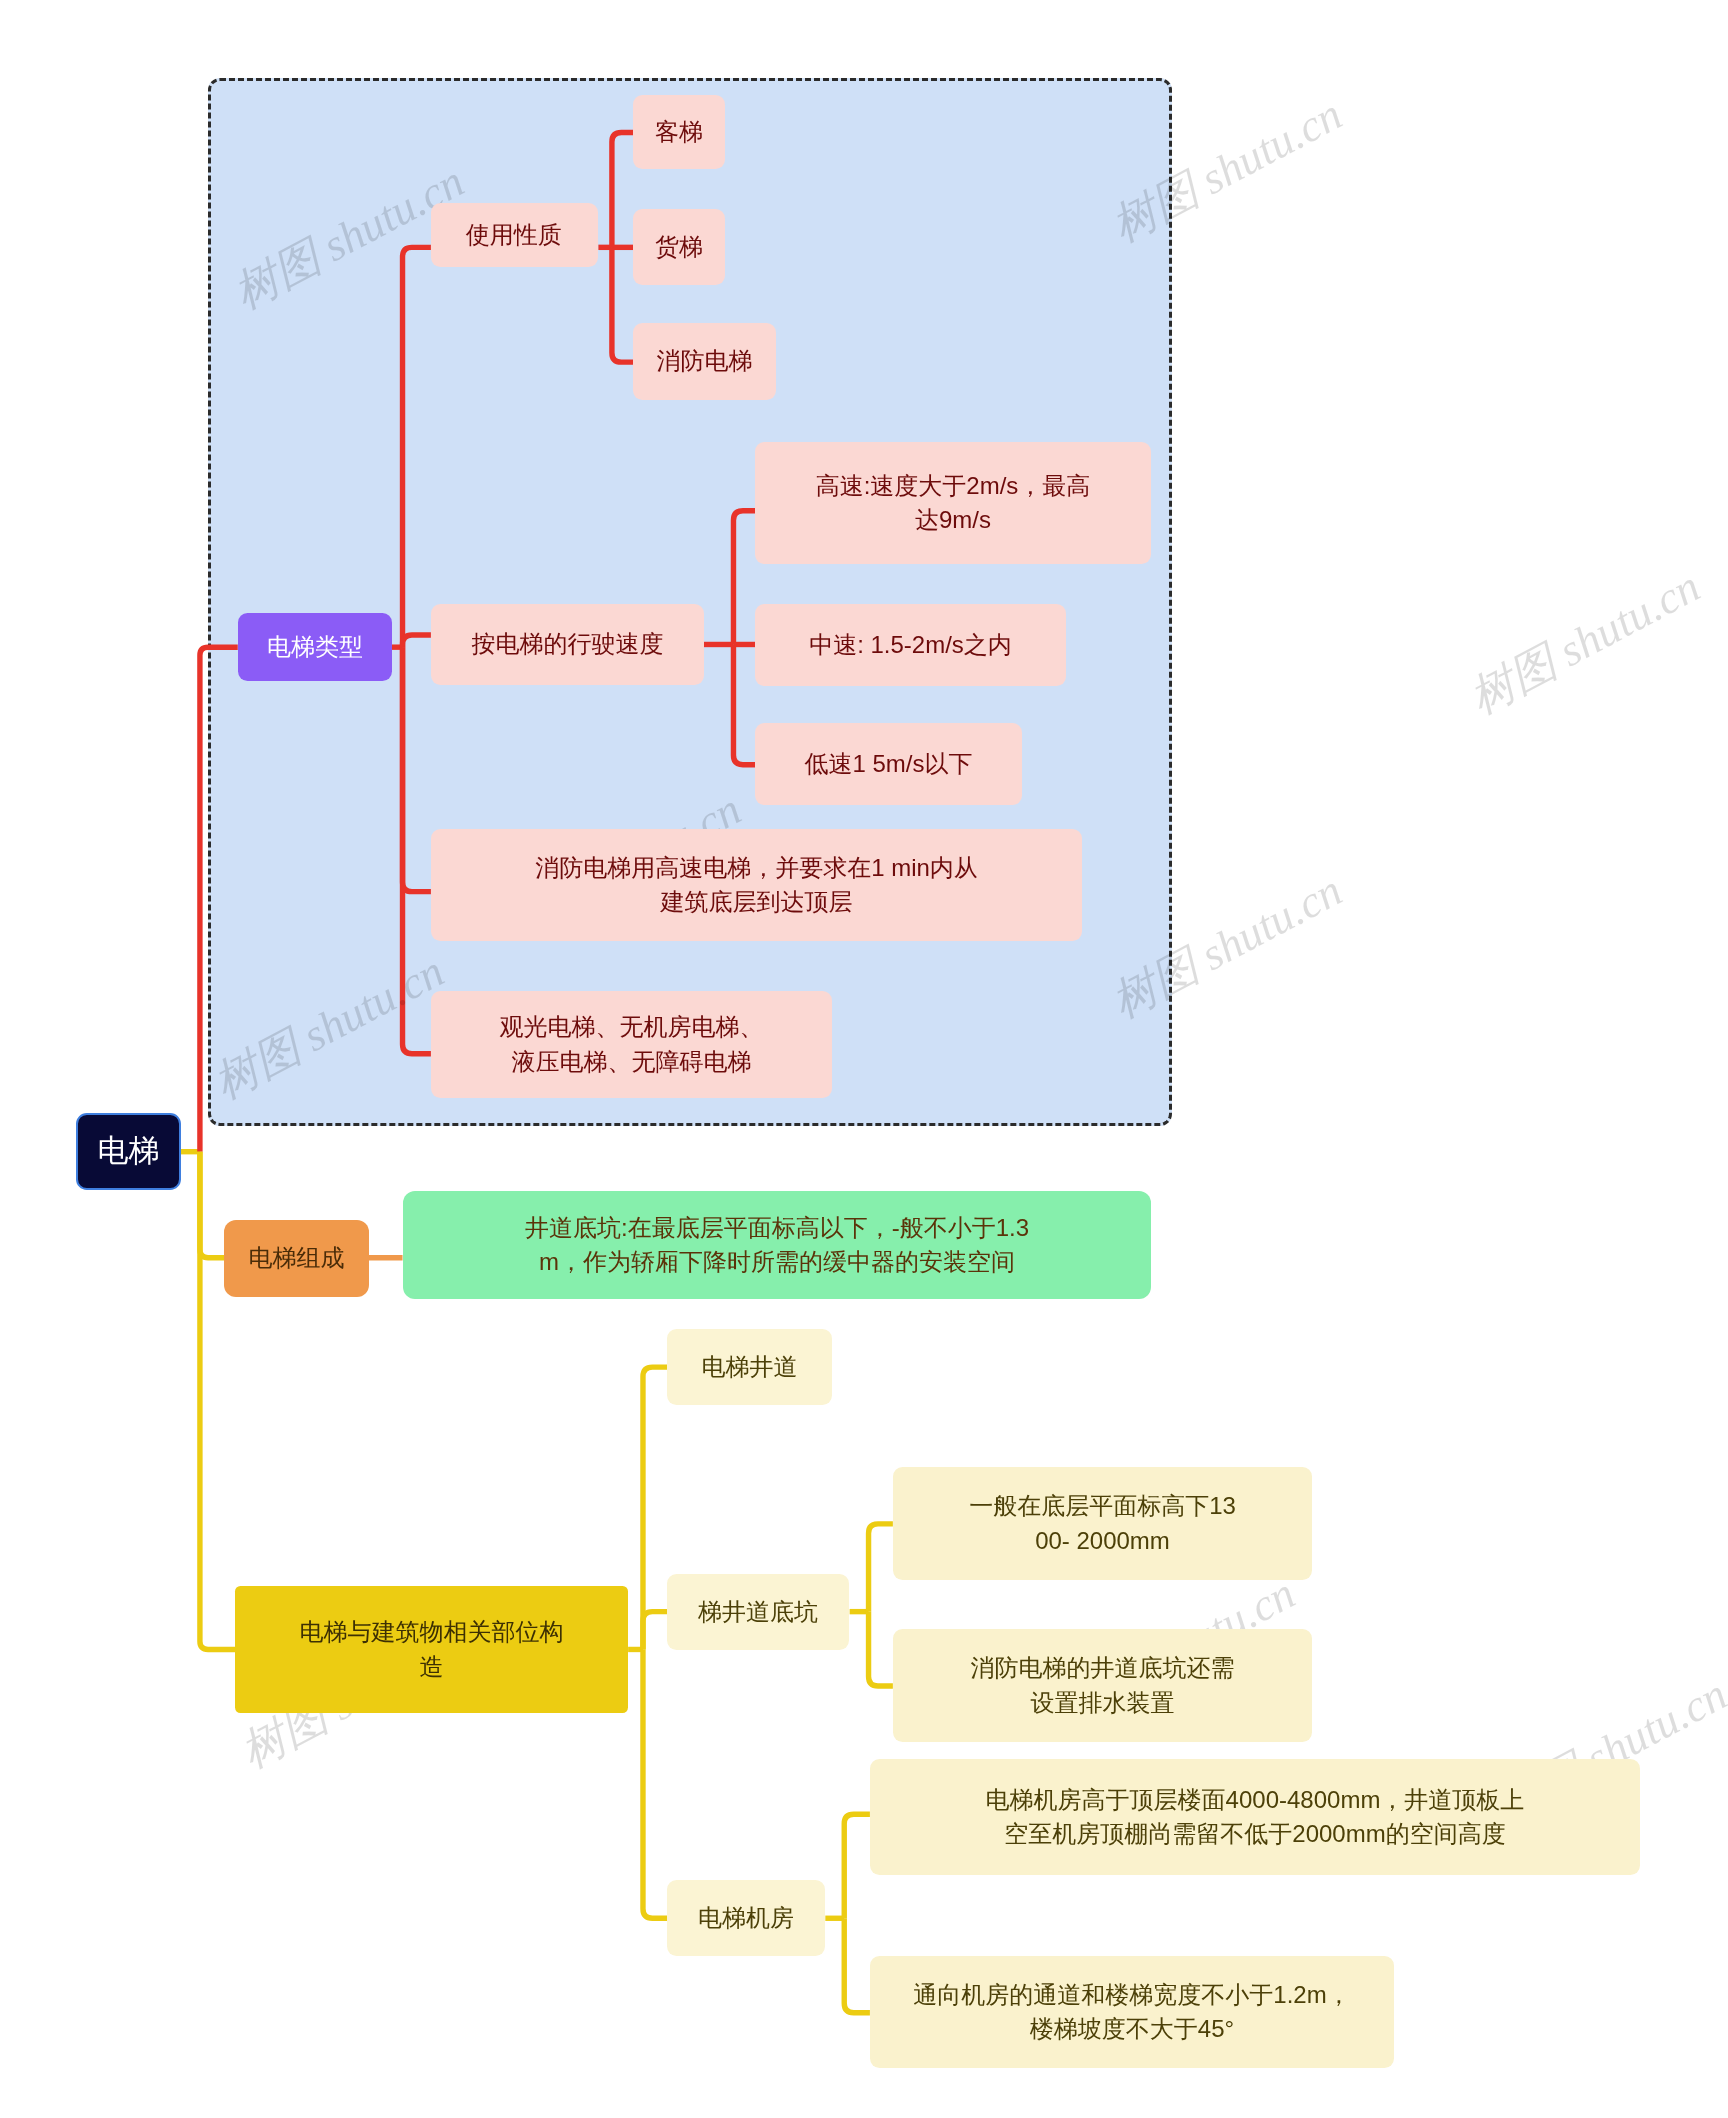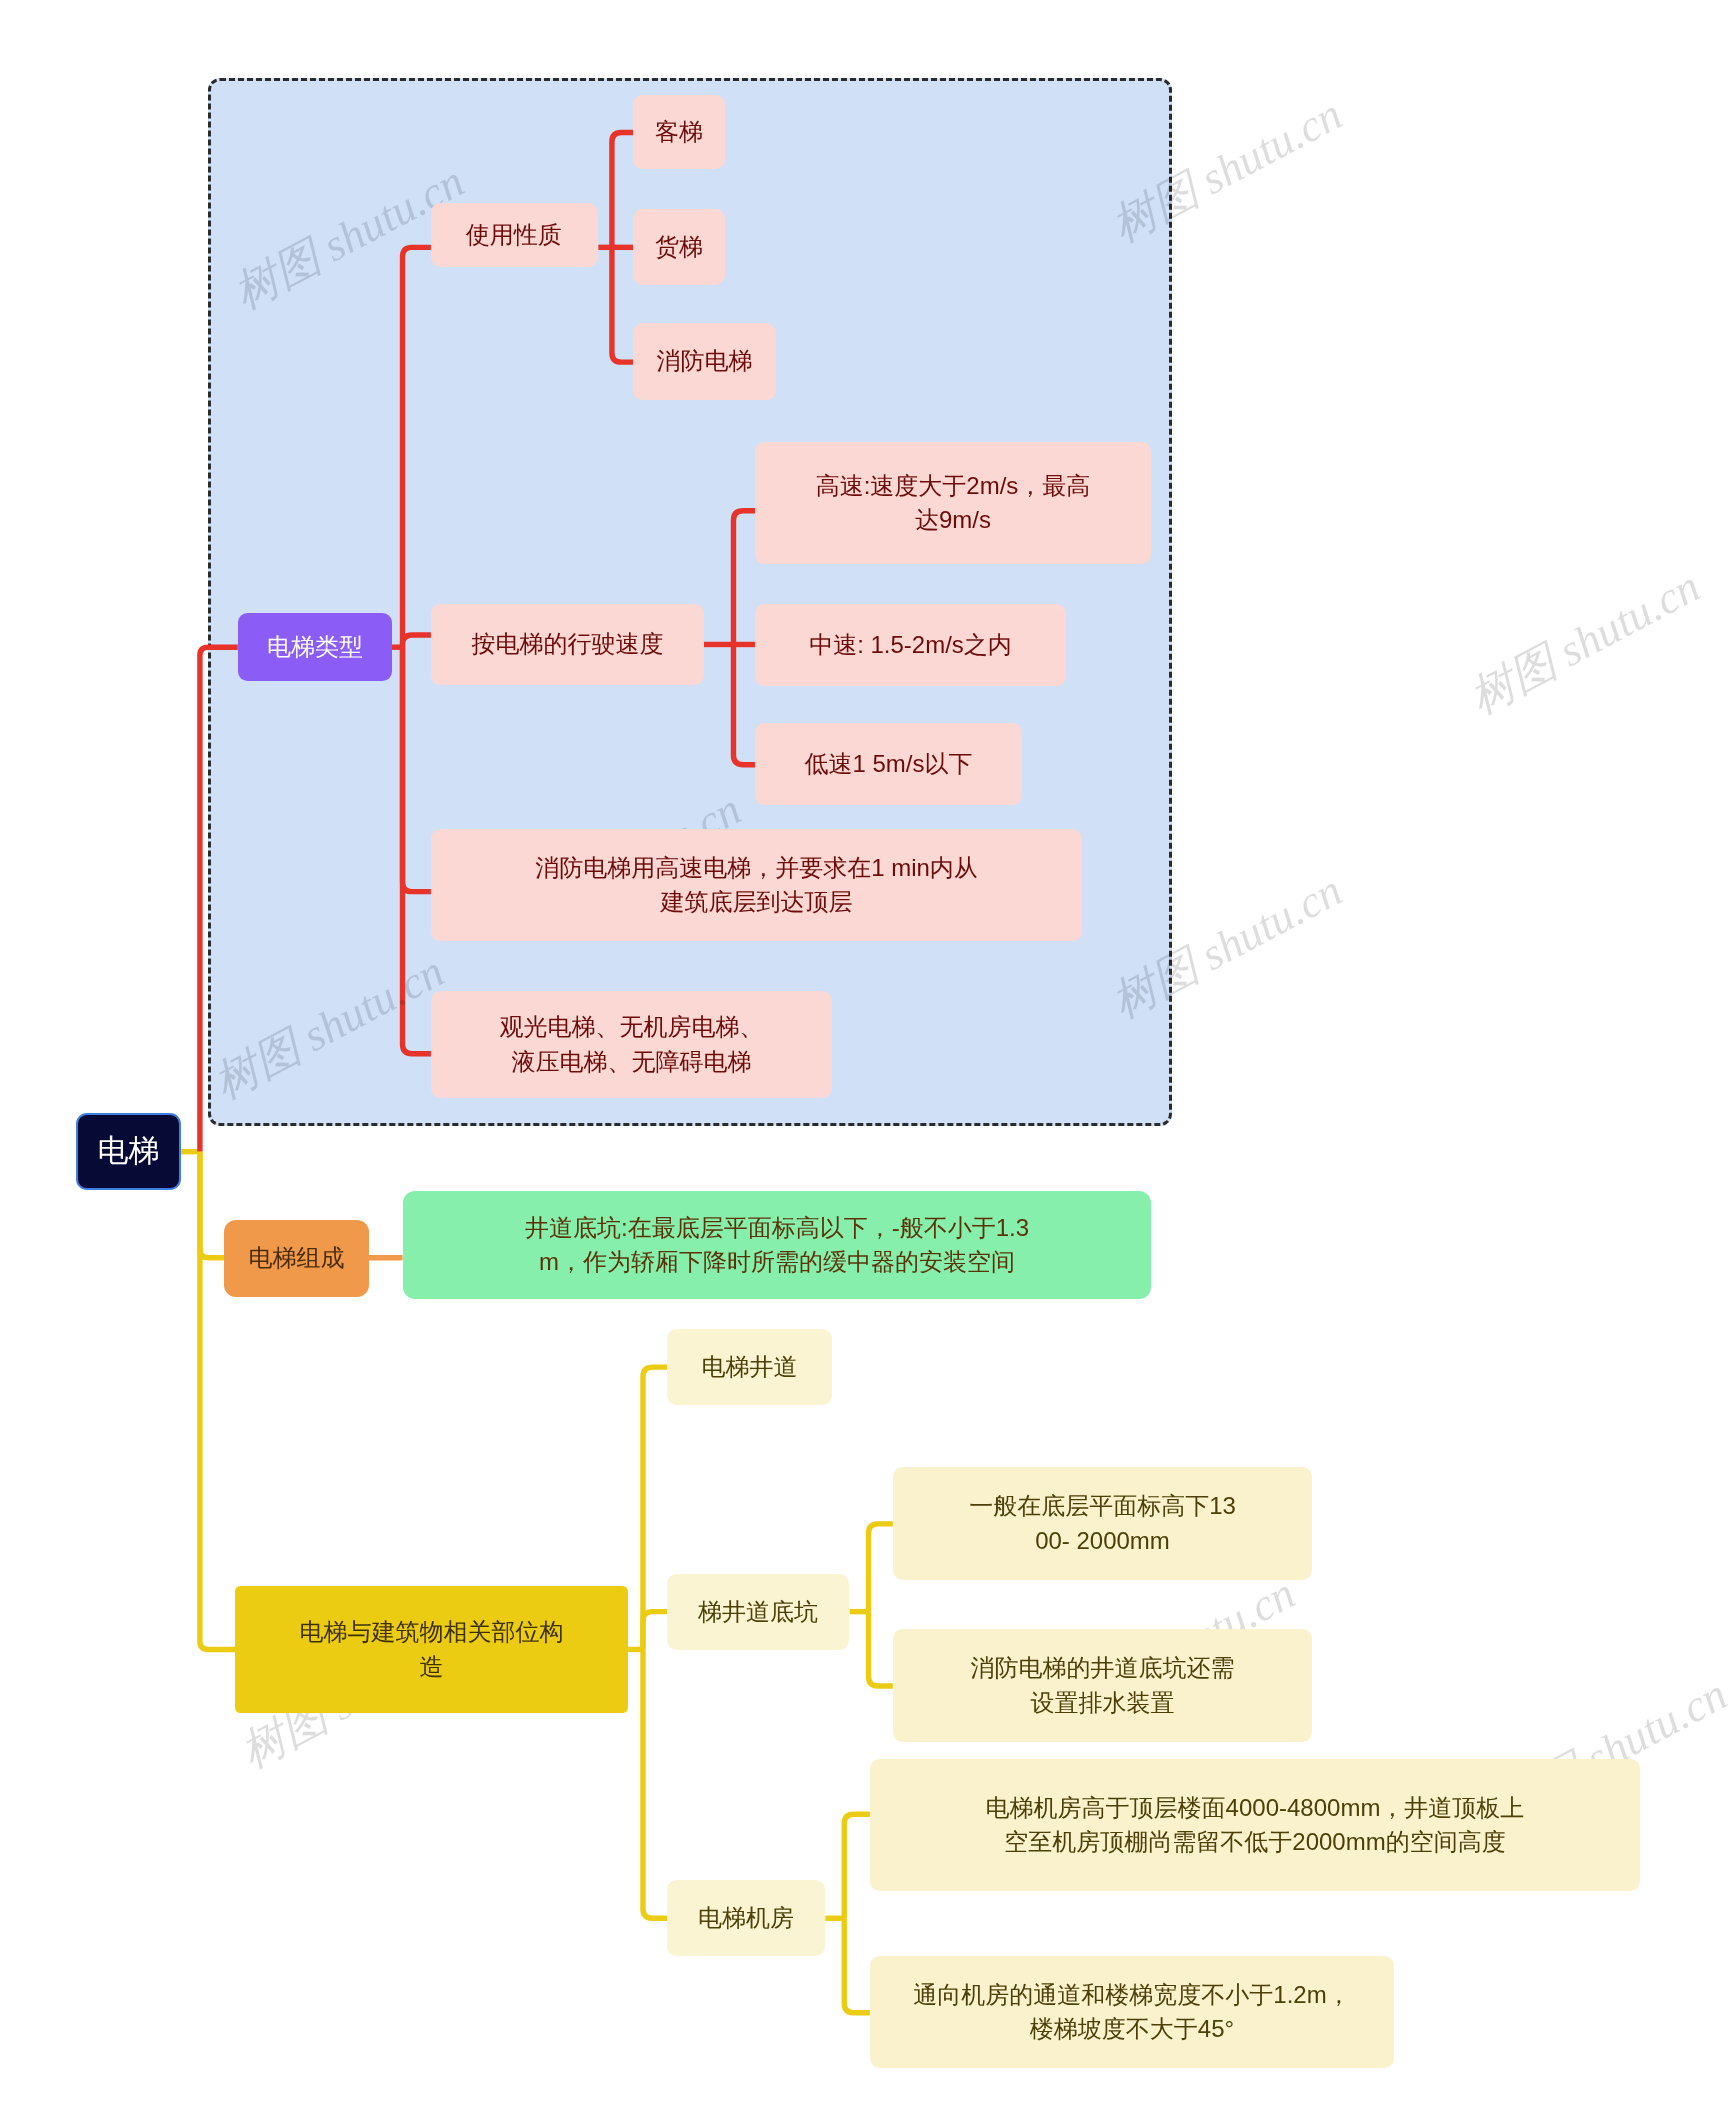--- a/index.html
+++ b/index.html
@@ -218,20 +218,20 @@
   <div class="node leaf-yellow" style="left:667px; top:1574px; width:182px; height:76px;">梯井道底坑</div>
 
   <div class="node leaf-yellow-2" style="left:893px; top:1467px; width:419px; height:113px; padding:6.8px 16px;">一般在底层平面标高下13
 00- 2000mm</div>
 
   <div class="node leaf-yellow-2" style="left:893px; top:1629px; width:419px; height:113px; padding:6.8px 16px;">消防电梯的井道底坑还需
 设置排水装置</div>
 
   <div class="node leaf-yellow" style="left:667px; top:1880px; width:158px; height:76px;">电梯机房</div>
 
-  <div class="node leaf-yellow-2" style="left:870px; top:1759px; width:770px; height:132px; padding:6.8px 16px;">电梯机房高于顶层楼面4000-4800mm，井道顶板上
+  <div class="node leaf-yellow-2" style="left:870px; top:1759px; width:770px; height:116px; padding:6.8px 16px;">电梯机房高于顶层楼面4000-4800mm，井道顶板上
 空至机房顶棚尚需留不低于2000mm的空间高度</div>
 
   <div class="node leaf-yellow-2" style="left:870px; top:1956px; width:524px; height:112px; padding:6.8px 16px;">通向机房的通道和楼梯宽度不小于1.2m，
 楼梯坡度不大于45°</div>
 
 </div>
 
 
 </body></html>

